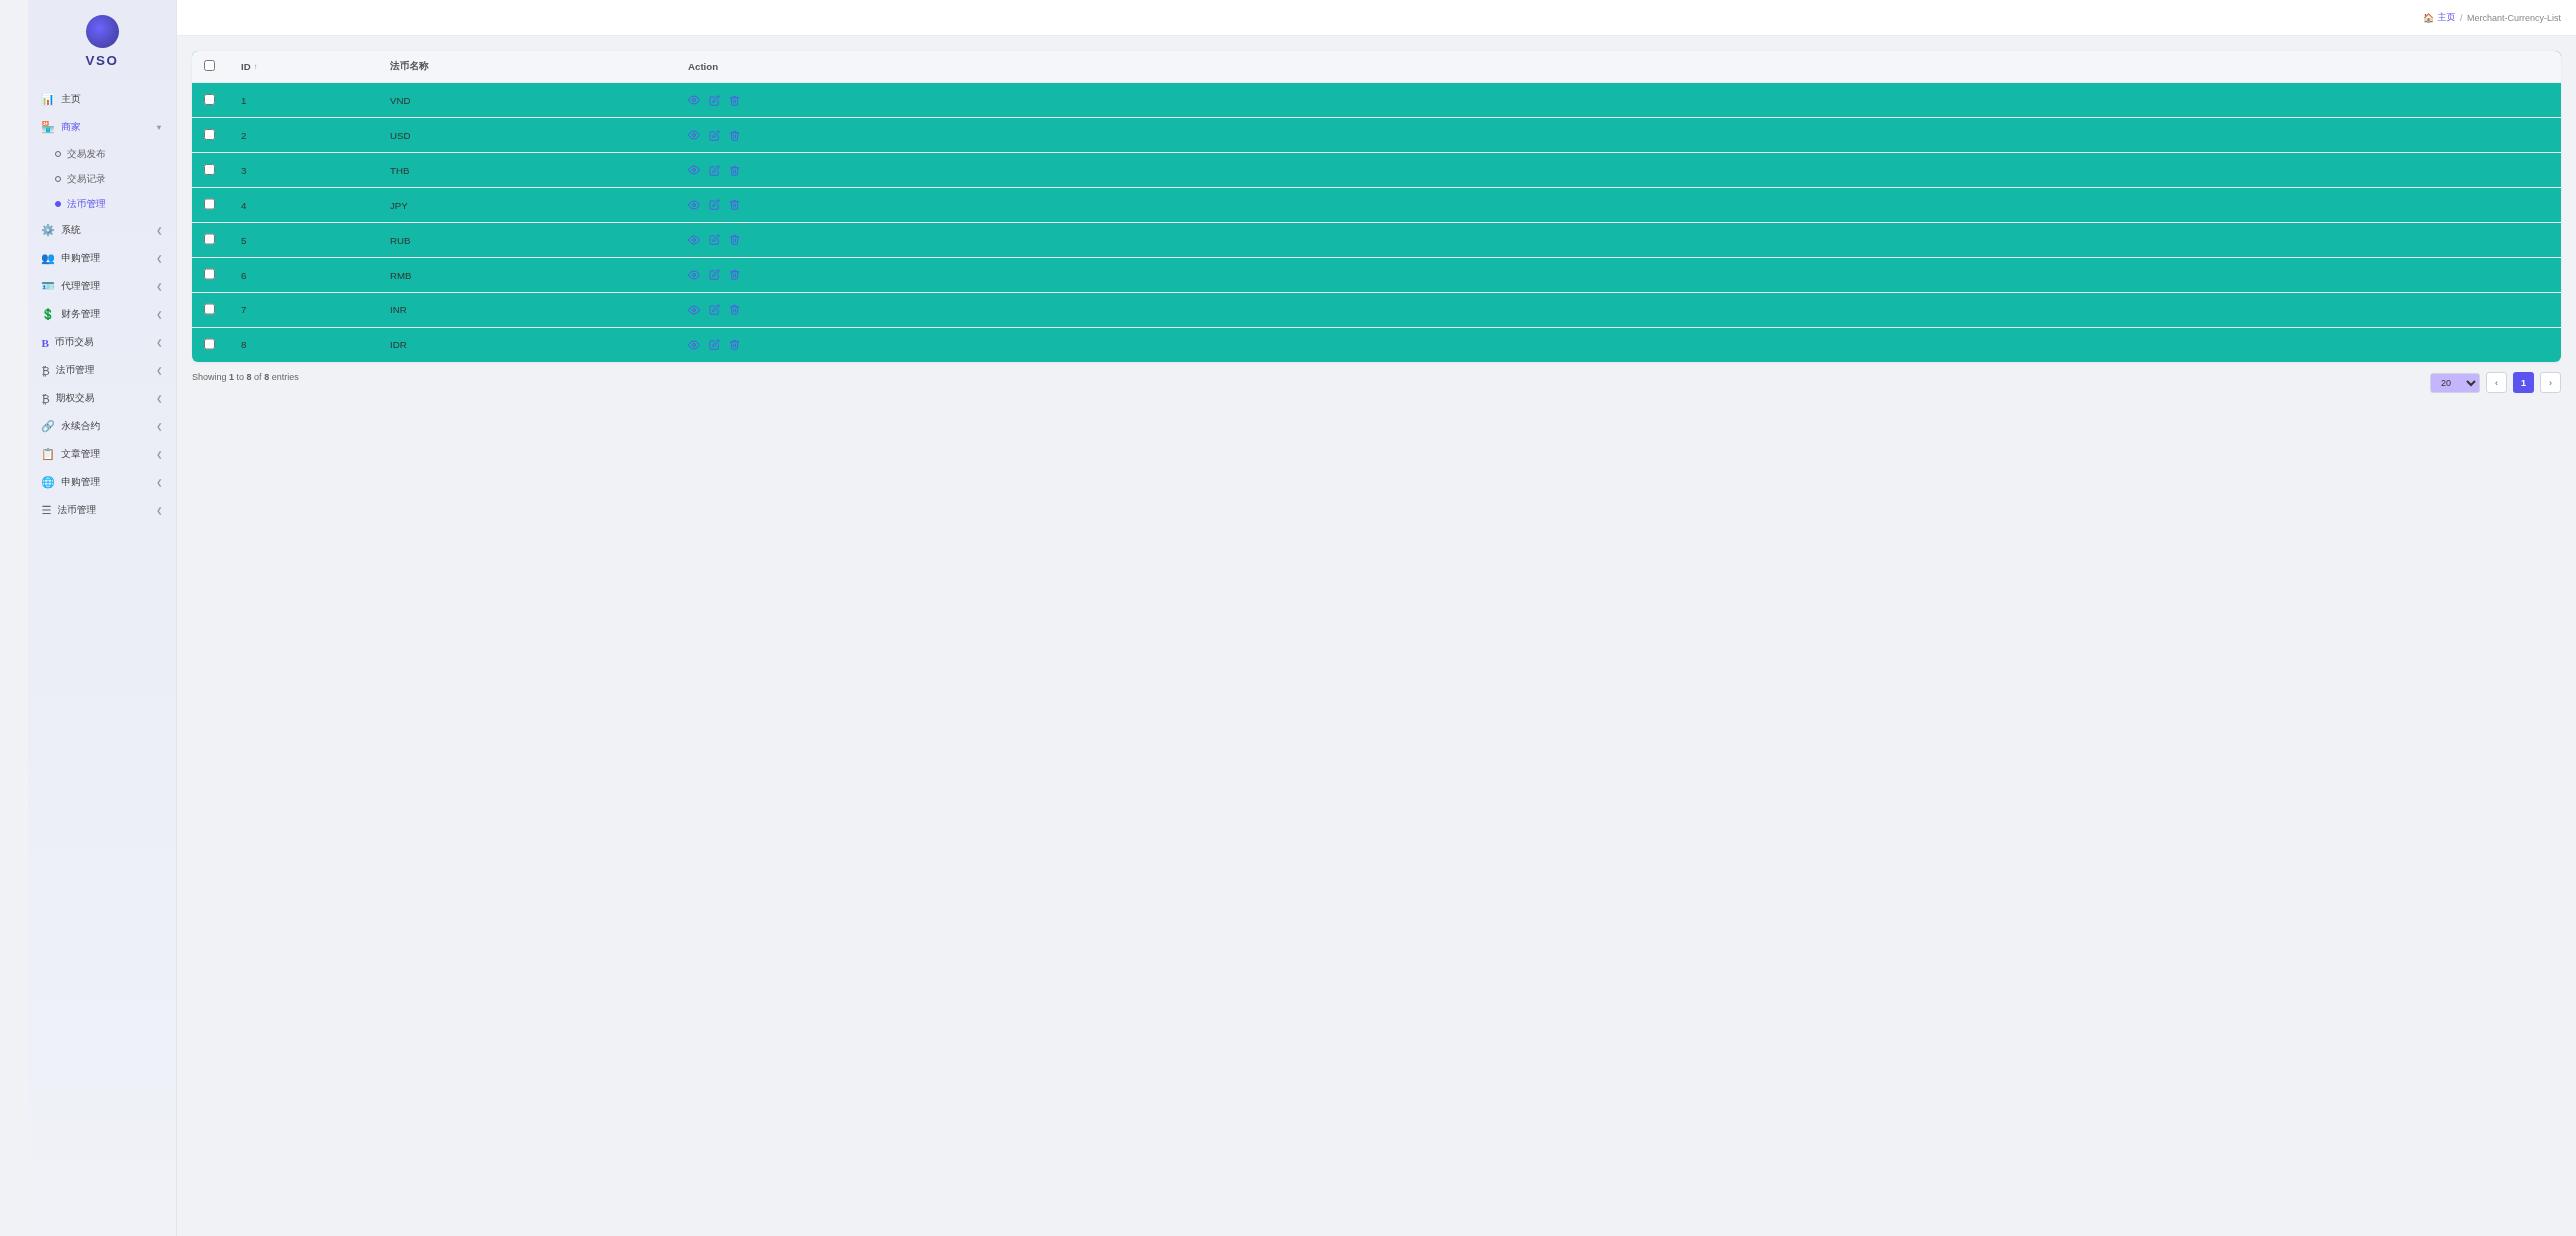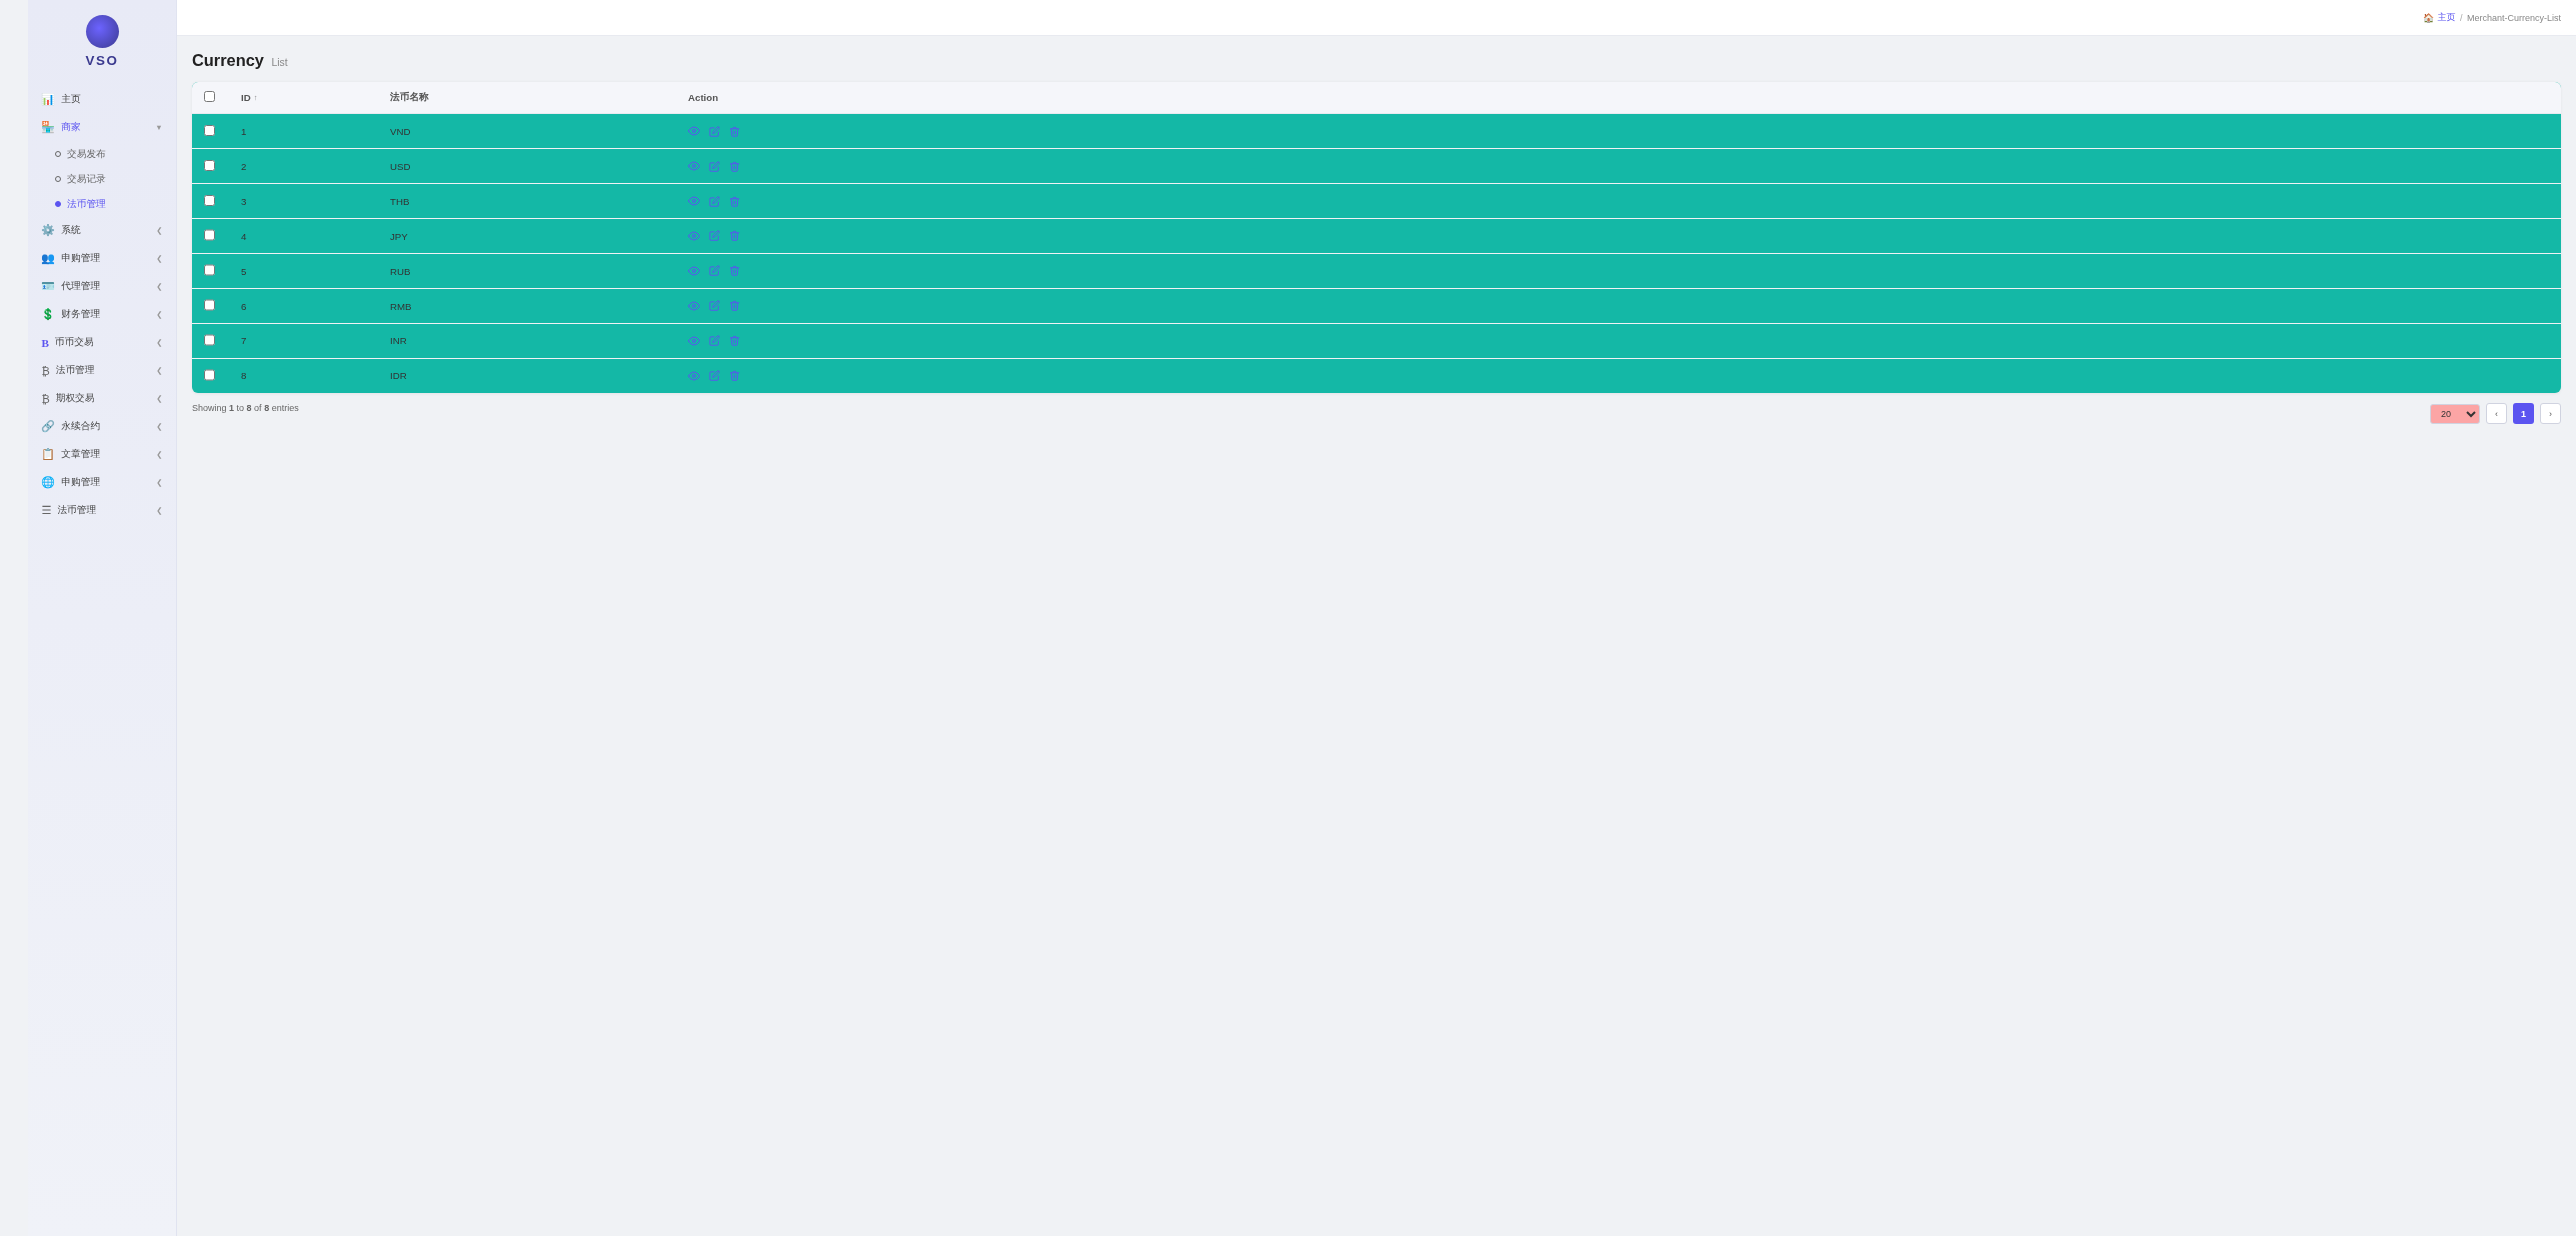--- a/index.html
+++ b/index.html
@@ -152,21 +152,21 @@
     .table-footer {
       display: flex; align-items: flex-start; justify-content: space-between;
       padding: 10.4px 0 0 0; font-size: 9px; color: #666;
     }
 
     .pagination {
       display: flex; align-items: center; gap: 6px;
     }
     .page-size-select {
       border: 0.7px solid #d0d3e0; border-radius: 3px; padding: 3px 6px;
-      font-size: 9px; color: #333; cursor: pointer; background: #fca5a5;
+      font-size: 9px; color: #333; cursor: pointer; background: #c4b5fd;
     }
     .page-btn {
       width: 21px; height: 21px; display: flex; align-items: center; justify-content: center;
       border: 0.7px solid #d0d3e0; border-radius: 3px; cursor: pointer;
       background: #fff; color: #555; font-size: 9px;
     }
     .page-num {
       width: 21px; height: 21px; display: flex; align-items: center; justify-content: center;
       border-radius: 3px; background: #5b54f0; color: #fff; font-size: 9px; font-weight: 600;
     }
@@ -268,24 +268,20 @@
       <span class="breadcrumb-home">
         <span>🏠</span>
         <span>主页</span>
       </span>
       <span class="breadcrumb-sep">/</span>
       <span class="breadcrumb-current">Merchant-Currency-List</span>
     </div>
   </div>
 
   <div class="content">
-    <div class="page-header">
-      <span class="page-title">Currency</span>
-      <span class="page-subtitle">List</span>
-    </div>
 
 
     <div class="table-wrap">
       <table>
         <thead>
           <tr>
             <th class="col-check">
               <input type="checkbox" style="">
             </th>
             <th class="col-id">

